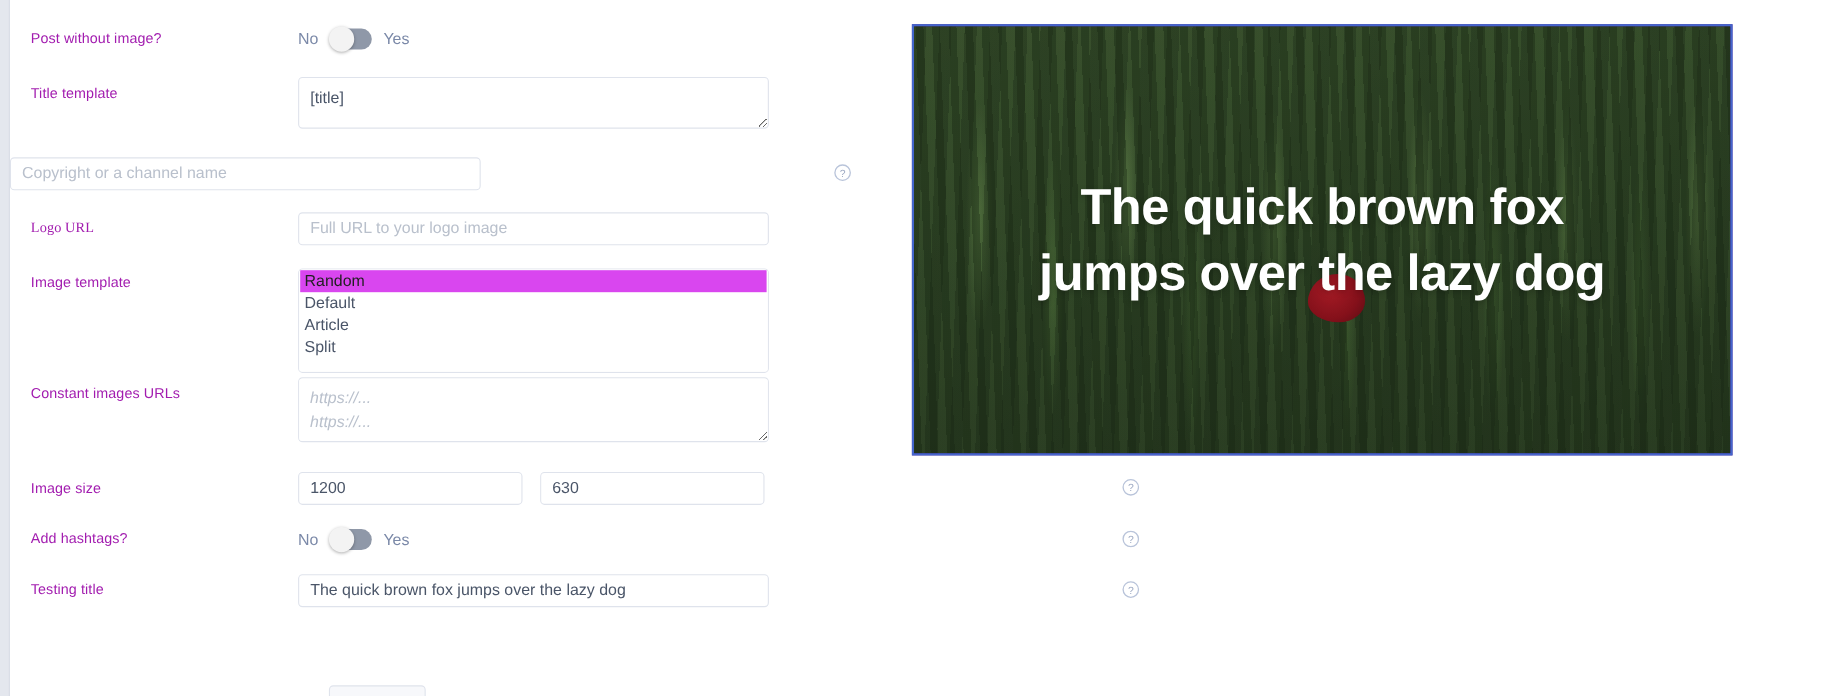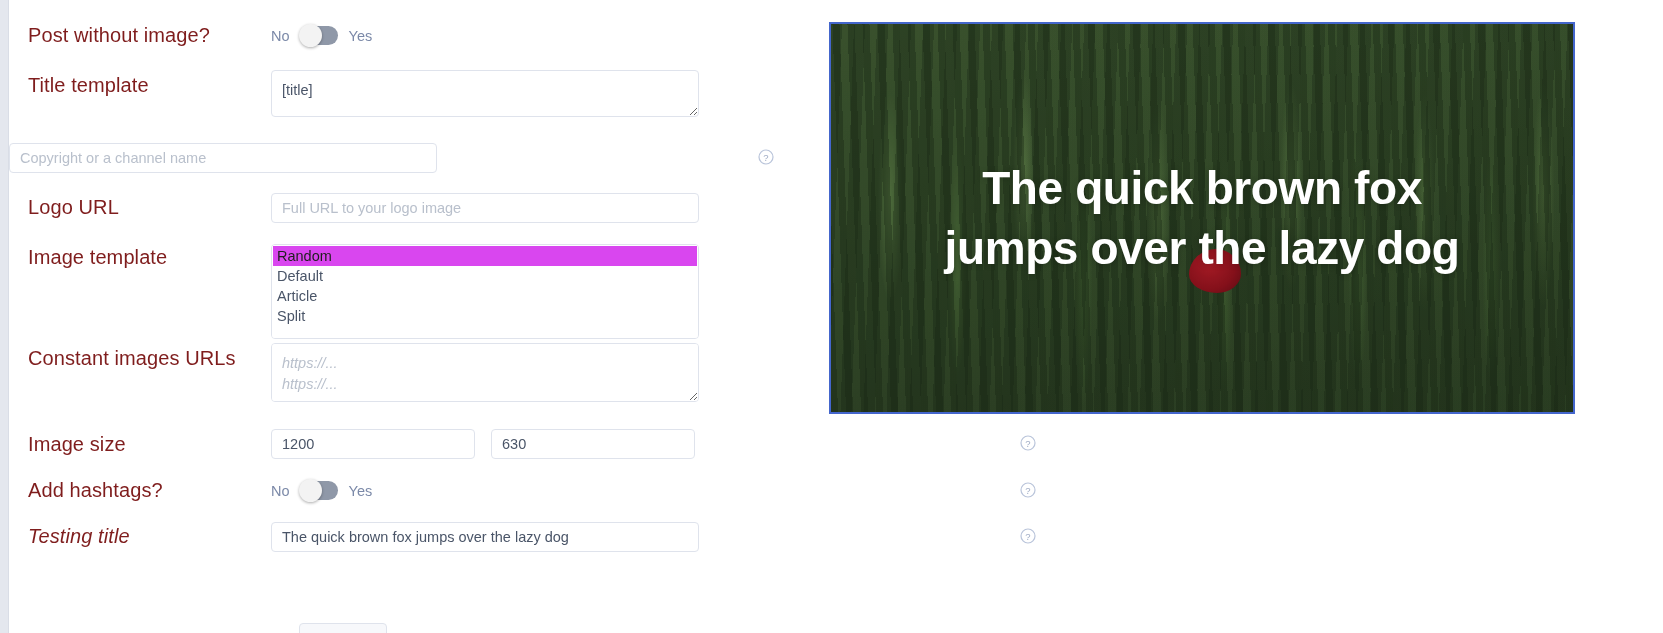--- a/index.html
+++ b/index.html
@@ -40,22 +40,22 @@
     position: relative;
     display: flex;
     align-items: flex-start;
     width: 100%;
   }
 
   .row-label {
     width: 262px;
     flex: 0 0 auto;
     padding-left: 19px;
-    color: #7f1d1d;
-    font-size: 20px;
+    color: #a21caf;
+    font-size: 13px;
     line-height: 18px;
     letter-spacing: .1px;
   }
 
   .row-field {
     flex: 1 1 auto;
     position: relative;
   }
 
   .help {
@@ -279,21 +279,21 @@
         <span class="help" style="top:6px;">
           <svg width="16" height="16" viewBox="0 0 16 16">
               <circle cx="8" cy="8" r="7" fill="none" stroke="#b9c4da" stroke-width="1.2"></circle>
               <text x="8" y="11.6" text-anchor="middle" font-size="9.5" font-family="Liberation Sans, sans-serif" fill="#9fabc4">?</text>
             </svg>
         </span>
       </div>
     </div>
 
     <div class="row" style="margin-top:20px;">
-      <div class="row-label" style="padding-top:5px;">Logo URL</div>
+      <div class="row-label" style="padding-top:5px;font-family:Liberation Serif, serif;">Logo URL</div>
       <div class="row-field">
         <input class="inp" type="text" placeholder="Full URL to your logo image" style="">
         <span class="help" style="top:6px;">
           <svg width="16" height="16" viewBox="0 0 16 16">
               <circle cx="8" cy="8" r="7" fill="none" stroke="#b9c4da" stroke-width="1.2"></circle>
               <text x="8" y="11.6" text-anchor="middle" font-size="9.5" font-family="Liberation Sans, sans-serif" fill="#9fabc4">?</text>
             </svg>
         </span>
       </div>
     </div>
@@ -359,21 +359,21 @@
         <span class="help" style="top:1px;">
           <svg width="16" height="16" viewBox="0 0 16 16">
               <circle cx="8" cy="8" r="7" fill="none" stroke="#b9c4da" stroke-width="1.2"></circle>
               <text x="8" y="11.6" text-anchor="middle" font-size="9.5" font-family="Liberation Sans, sans-serif" fill="#9fabc4">?</text>
             </svg>
         </span>
       </div>
     </div>
 
     <div class="row" style="margin-top:22px;">
-      <div class="row-label" style="padding-top:5px;font-style:italic;">Testing title</div>
+      <div class="row-label" style="padding-top:5px;">Testing title</div>
       <div class="row-field">
         <input class="inp" type="text" value="The quick brown fox jumps over the lazy dog" style="">
         <span class="help" style="top:6px;">
           <svg width="16" height="16" viewBox="0 0 16 16">
               <circle cx="8" cy="8" r="7" fill="none" stroke="#b9c4da" stroke-width="1.2"></circle>
               <text x="8" y="11.6" text-anchor="middle" font-size="9.5" font-family="Liberation Sans, sans-serif" fill="#9fabc4">?</text>
             </svg>
         </span>
       </div>
     </div>

